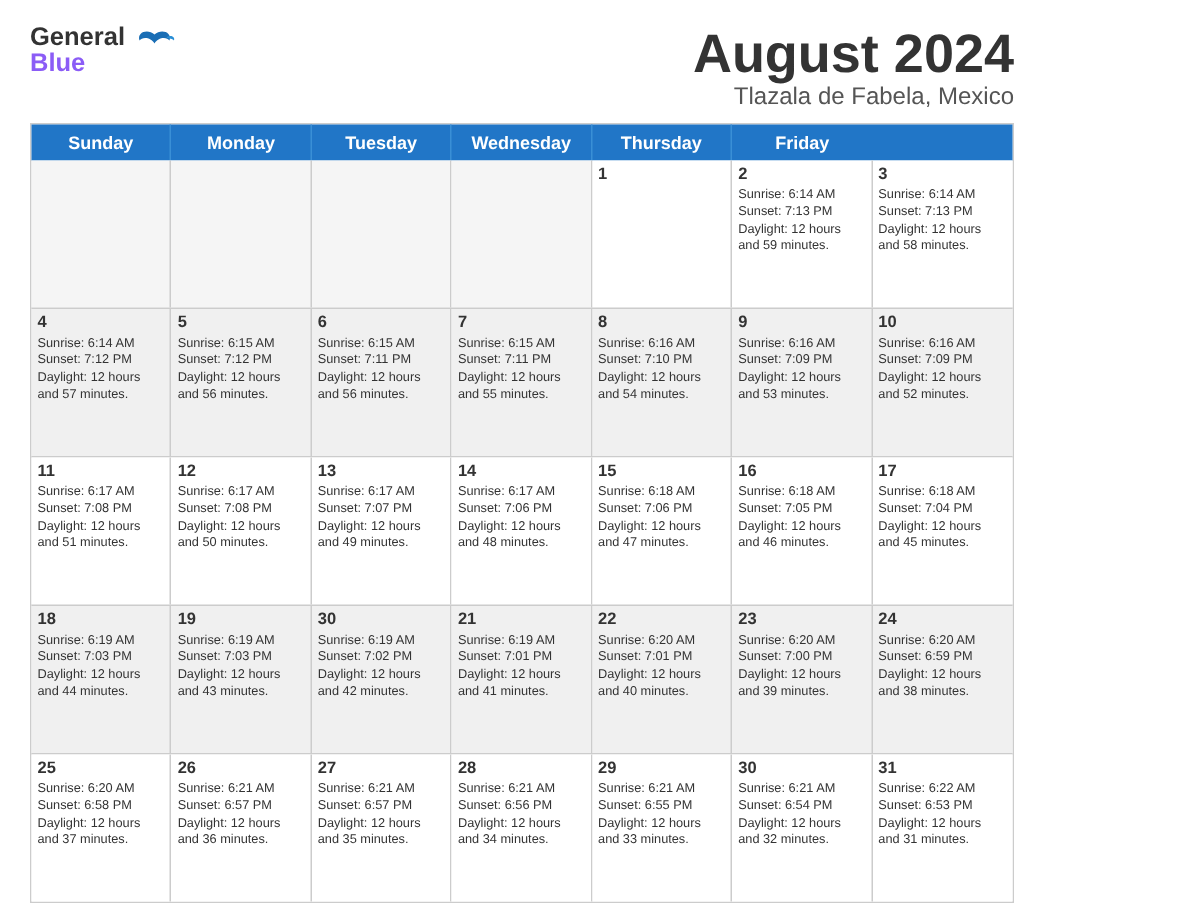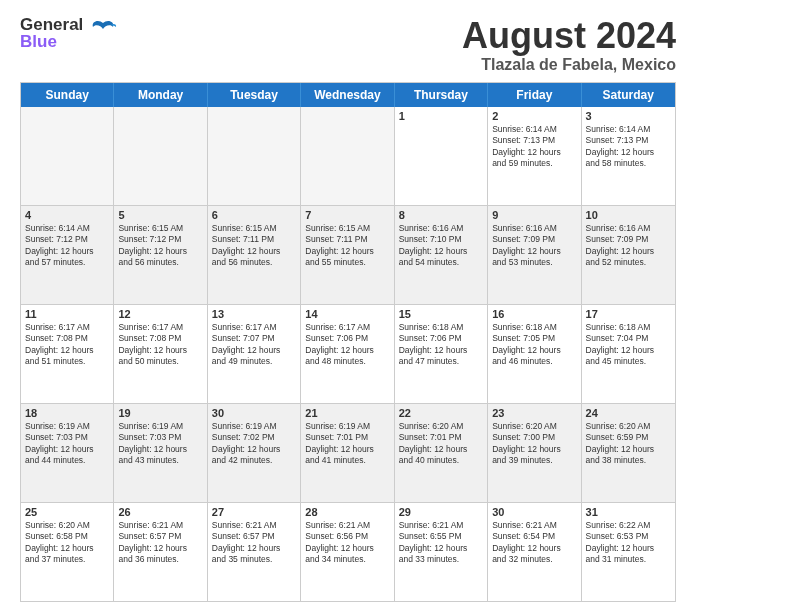--- a/index.html
+++ b/index.html
@@ -37,21 +37,21 @@
       text-align: right;
     }
     .title-block h1 {
       font-size: 36px;
       font-weight: bold;
       color: #333;
       line-height: 1.1;
     }
     .title-block h2 {
       font-size: 16px;
-      font-weight: bold;
+      font-weight: normal;
       color: #555;
     }
     .calendar {
       flex: 1;
       display: flex;
       flex-direction: column;
       border: 1px solid #ccc;
     }
     .cal-header {
       display: grid;
@@ -127,21 +127,20 @@
   </div>
 
   <div class="calendar">
     <div class="cal-header">
     <div class="cal-header-cell">Sunday</div>
         <div class="cal-header-cell">Monday</div>
         <div class="cal-header-cell">Tuesday</div>
         <div class="cal-header-cell">Wednesday</div>
         <div class="cal-header-cell">Thursday</div>
         <div class="cal-header-cell">Friday</div>
-        <div class="cal-header-cell">Saturday</div>
       </div>
     <div class="cal-body">
     <div class="cal-row">
           <div class="cal-cell empty"></div>
           <div class="cal-cell empty"></div>
           <div class="cal-cell empty"></div>
           <div class="cal-cell empty"></div>
           <div class="cal-cell">
             <div class="day-num">1</div>
           </div>

